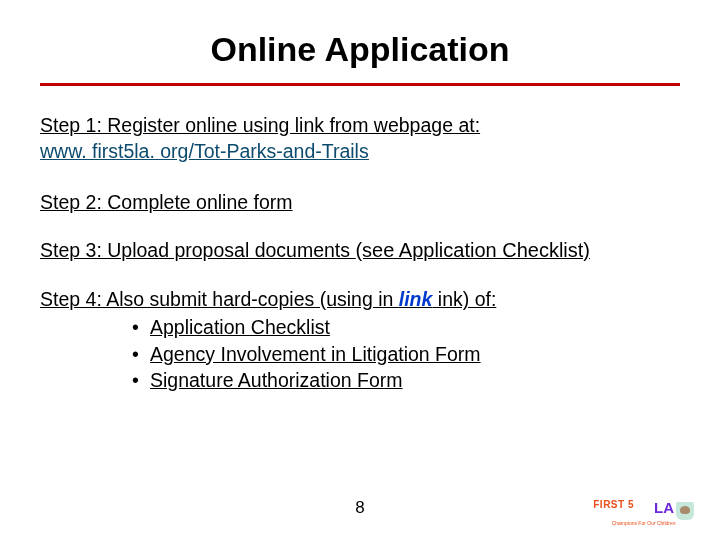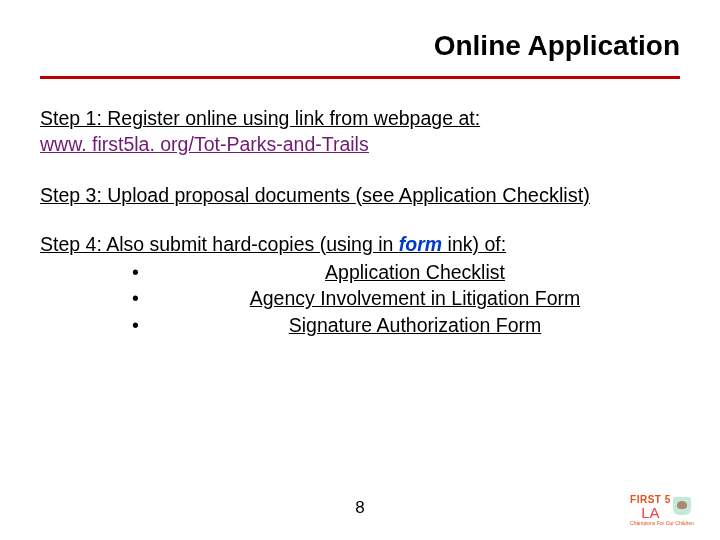--- a/index.html
+++ b/index.html
@@ -1,59 +1,60 @@
 <!DOCTYPE html>
 <html><head>
 <meta charset="utf-8">
 <style>
   * { margin: 0; padding: 0; box-sizing: border-box; }
   html, body { width: 720px; height: 540px; background: #ffffff; font-family: Arial, Helvetica, sans-serif; color: #000; }
   .slide { width: 720px; height: 540px; position: relative; padding: 30px 40px 0 40px; }
-  .title { font-size: 28px; text-align: right; margin-bottom: 14px; }
+  .title { font-size: 34px; text-align: center; margin-bottom: 14px; }
   .hr-red { border: none; border-top: 3px solid #c00000; margin-bottom: 26px; }
   .content { font-size: 19.5px; line-height: 1.35; }
   .step { margin-bottom: 22px; text-decoration: underline; }
   .step.step1 { margin-bottom: 24px; }
-  .link { color: #701a75; text-decoration: underline; cursor: pointer; }
+  .link { color: #0c4a6e; text-decoration: underline; cursor: pointer; }
   .small { font-size: 20px; }
   .blue { color: #003acc; font-style: italic; font-weight: bold; }
-  .list { list-style: none; margin-top: 2px; text-align: center; }
+  .list { list-style: none; margin-top: 2px; }
   .list li { padding-left: 110px; position: relative; }
   .list li::before { content: "•"; position: absolute; left: 92px; }
   .pagenum { position: absolute; bottom: 22px; left: 0; right: 0; text-align: center; font-size: 17px; }
   .logo { position: absolute; right: 26px; bottom: 14px; text-align: center; }
   .logo-top { font-size: 10px; font-weight: bold; color: #e94e1b; line-height: 1; letter-spacing: 0.5px; }
-  .logo-bot { font-size: 15px; font-weight: normal; color: #ef4444; line-height: 1; }
+  .logo-bot { font-size: 15px; font-weight: bold; color: #6d28d9; line-height: 1; }
   .logo-tag { font-size: 5px; color: #e94e1b; line-height: 1.2; }
   .logo-kid { width: 18px; height: 18px; display: inline-block; background: #c6e8da; border-radius: 2px 2px 6px 6px; vertical-align: top; margin-top: 2px; margin-left: 2px; position: relative; }
   .logo-kid::before { content: ""; position: absolute; left: 4px; top: 4px; width: 10px; height: 8px; background: #a78b6c; border-radius: 50% 50% 40% 40%; }
   .logo-row { display: flex; align-items: flex-start; }
-  .logo-text { display: flex; flex-direction: column; }
+  .logo-text { display: flex; flex-direction: row; gap: 20px; }
 </style>
 </head>
 <body>
 
 <div class="slide">
   <h1 class="title">Online Application</h1>
   <hr class="hr-red">
   <div class="content">
 
     <div class="step step1">
       <div>Step 1:  Register online using link from webpage at:</div>
       <a class="link">www. first5la. org/Tot-Parks-and-Trails</a>
     </div>
 
+    <div class="step">Step 2:  Complete online form</div>
 
     <div class="step">
       <span>Step 3:  Upload proposal documents </span><span class="small">(see Application Checklist)</span>
     </div>
 
     <div class="step">
       <div>
-        <span>Step 4: Also submit hard-copies (using in </span><span class="blue">form</span><span> ink) of:</span>
+        <span>Step 4: Also submit hard-copies (using in </span><span class="blue">link</span><span> ink) of:</span>
       </div>
       <ul class="list">
         <li>Application Checklist</li>
         <li>Agency Involvement in Litigation Form</li>
         <li>Signature Authorization Form</li>
       </ul>
     </div>
   </div>
 
   <div class="pagenum">8</div>

